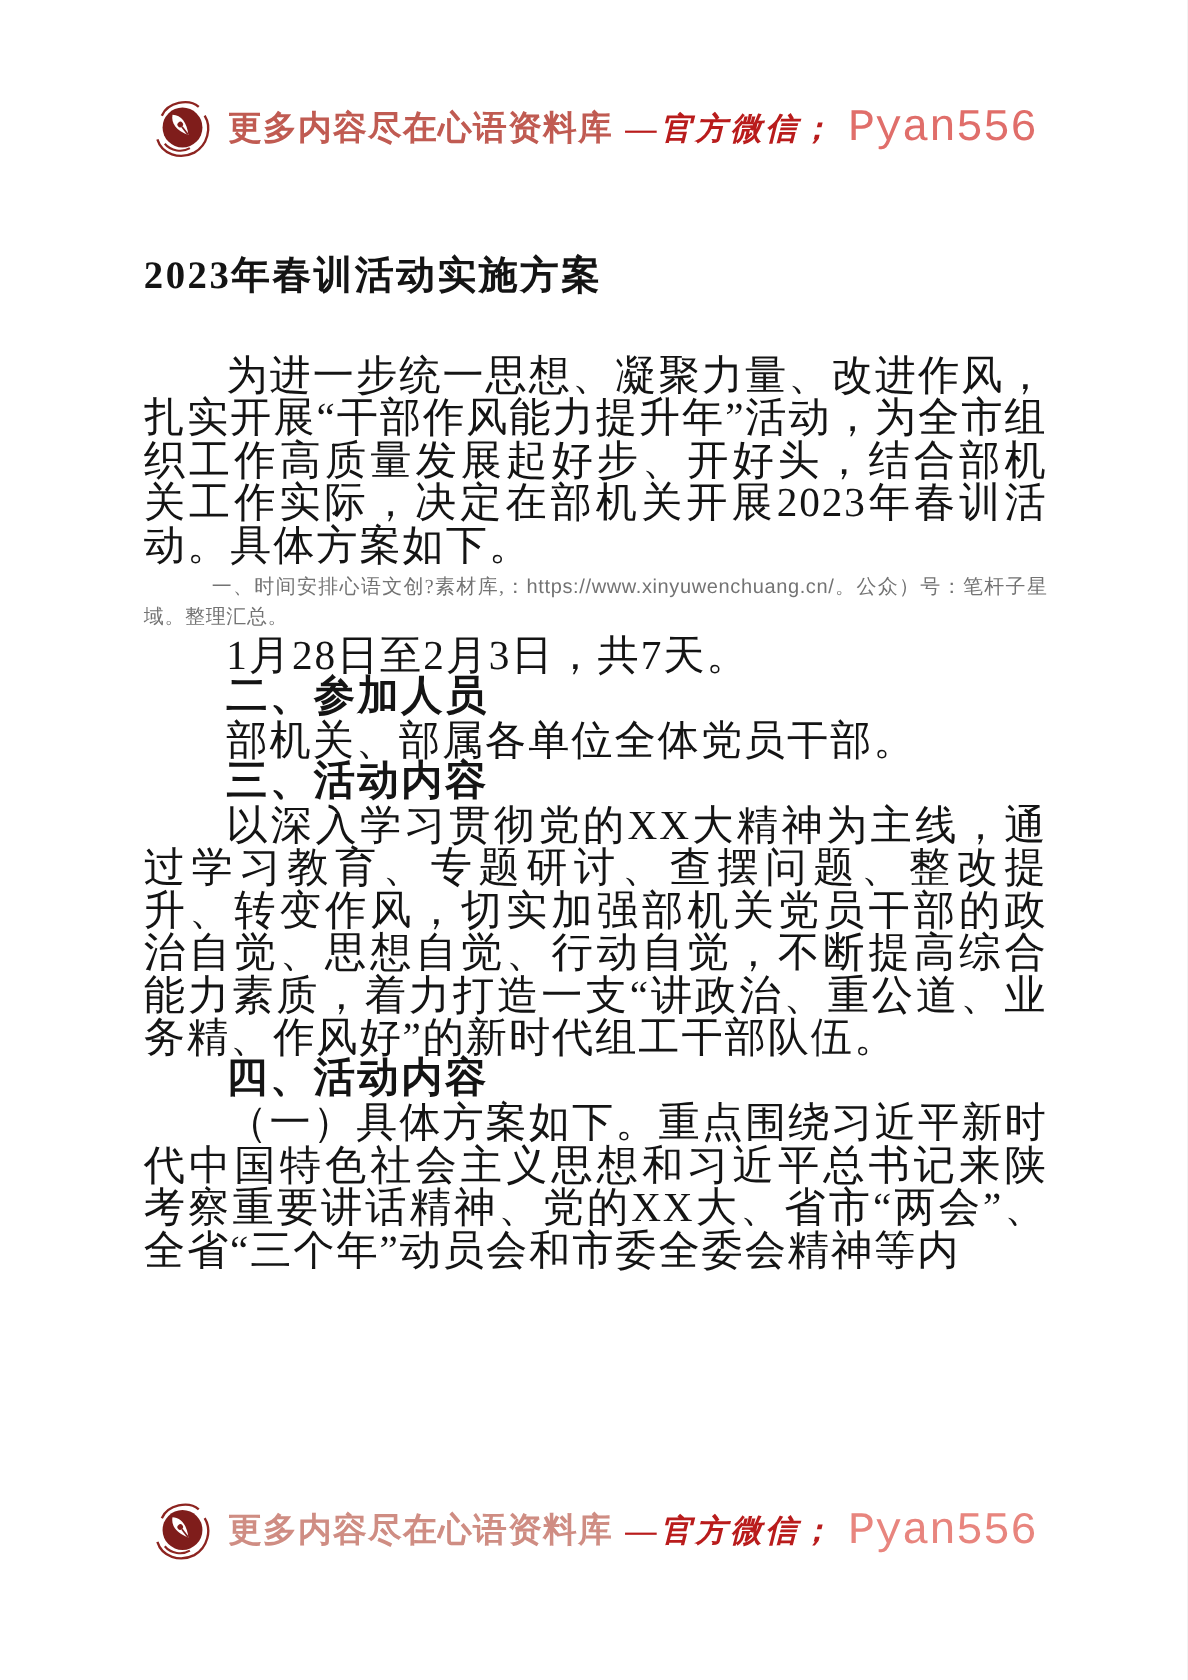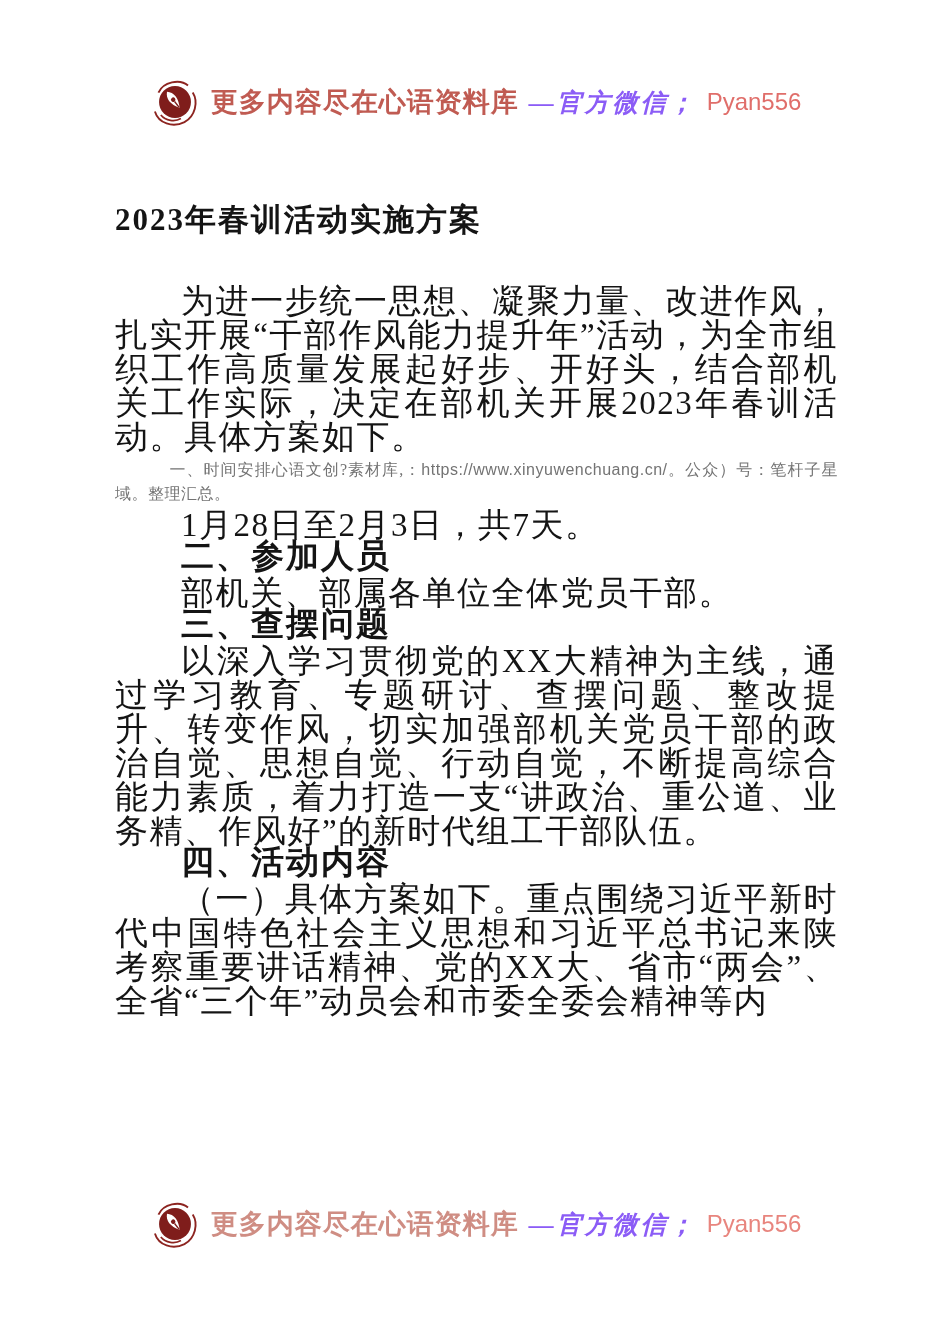--- a/index.html
+++ b/index.html
@@ -21,26 +21,26 @@
   .wm-row.header{top:76px;}
   .wm-row.footer{top:1198px;}
   .wm-logo{width:52px;height:52px;flex:0 0 auto;}
   .wm-main{
     font-size:27px;font-weight:bold;letter-spacing:1px;
     font-family:"Liberation Serif", serif;
   }
   .header .wm-main{color:#c05b52;}
   .footer .wm-main{color:#cf8d83;}
   .wm-label{
-    font-size:25px;color:#8b5cf6;font-style:italic;
+    font-size:25px;color:#b91c1c;font-style:italic;
     font-family:"Liberation Serif", serif;font-weight:bold;
     letter-spacing:3px;
   }
   .wm-id{
-    font-size:24px;font-family:Liberation Sans, sans-serif;
+    font-size:36px;font-family:Liberation Mono, monospace;
   }
   .header .wm-id{color:#e06e6a;}
   .footer .wm-id{color:#e8857e;}
 
   
   .content{
     position:absolute;left:115px;top:192px;width:723px;
   }
   .doc-title{
     font-size:31px;font-weight:bold;text-align:left;
@@ -91,21 +91,21 @@
 
     <p class="body">为进一步统一思想、凝聚力量、改进作风，扎实开展“干部作风能力提升年”活动，为全市组织工作高质量发展起好步、开好头，结合部机关工作实际，决定在部机关开展2023年春训活动。具体方案如下。</p>
 
     <p class="note"><span>一、时间安排心语文创?素材库,：</span><span class="url">https://www.xinyuwenchuang.cn/</span><span>。公众）号：笔杆子星域。整理汇总。</span></p>
 
     <p class="body">1月28日至2月3日，共7天。</p>
 
     <p class="heading">二、参加人员</p>
     <p class="body">部机关、部属各单位全体党员干部。</p>
 
-    <p class="heading">三、查摆问题</p>
+    <p class="heading">三、活动内容</p>
     <p class="body">以深入学习贯彻党的XX大精神为主线，通过学习教育、专题研讨、查摆问题、整改提升、转变作风，切实加强部机关党员干部的政治自觉、思想自觉、行动自觉，不断提高综合能力素质，着力打造一支“讲政治、重公道、业务精、作风好”的新时代组工干部队伍。</p>
 
     <p class="heading">四、活动内容</p>
     <p class="body">（一）具体方案如下。重点围绕习近平新时代中国特色社会主义思想和习近平总书记来陕考察重要讲话精神、党的XX大、省市“两会”、全省“三个年”动员会和市委全委会精神等内</p>
   </div>
 
   <div class="wm-row footer">
     <span class="wm-logo">
       <svg viewBox="0 0 44 44" width="52" height="52">
         <path d="M8 14 C12 5 26 2 33 8" fill="none" stroke="#8d2420" stroke-width="1.6"></path>

